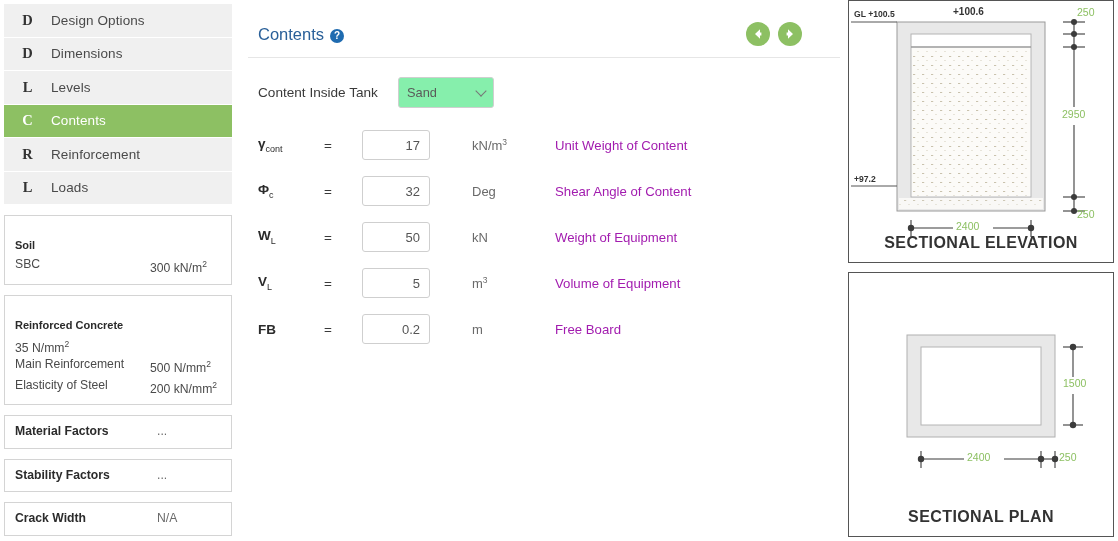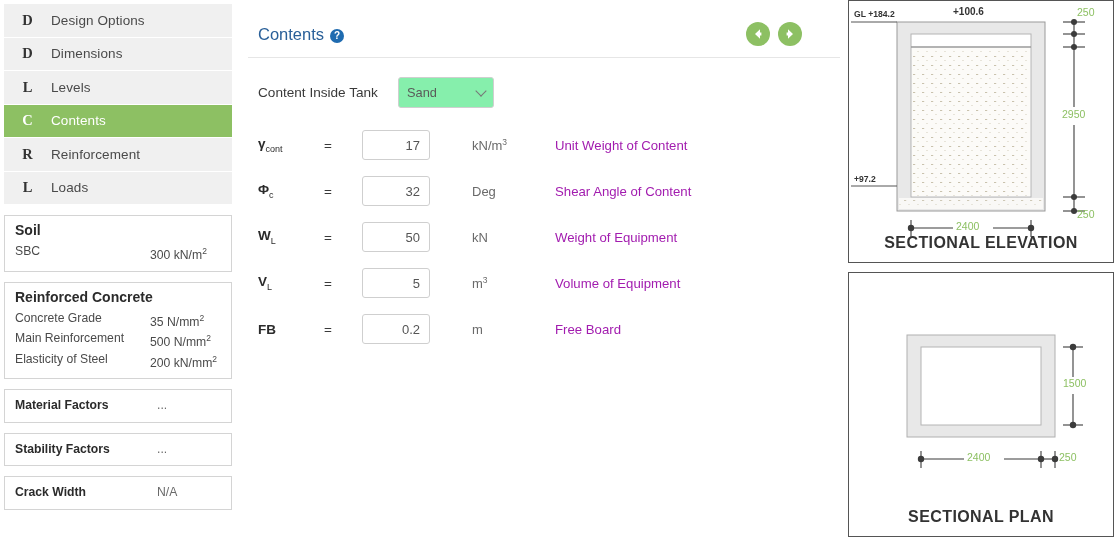--- a/index.html
+++ b/index.html
@@ -51,24 +51,25 @@
 
   
   .panel {
     width: 228px;
     border: 1px solid #d4d4d4;
     background: #ffffff;
     margin-top: 10px;
     padding: 6px 10px 7px 10px;
   }
   .panel-title {
-    font-size: 14px;
+    font-size: 11px;
     font-weight: bold;
     color: #2b2b2b;
     margin-bottom: 5px;
+    margin-top: 17px;
   }
   .panel-row {
     display: flex;
     font-size: 12.2px;
     color: #4a4a4a;
     line-height: 16.5px;
   }
   .panel-row .k { width: 135px; }
   .panel-row .v { color: #4a4a4a; }
   .panel-row .v sup { font-size: 8.5px; }
@@ -281,21 +282,20 @@
             <span class="k">SBC</span>
             <span class="v"><span>300 kN/m</span><sup>2</sup></span>
           </div>
         </div>
     </div>
 
     <div class="panel">
       <div class="panel-title">Reinforced Concrete</div>
       <div id="rc-rows">
           <div class="panel-row">
-            <span class="k">Concrete Grade</span>
             <span class="v"><span>35 N/mm</span><sup>2</sup></span>
           </div>
           <div class="panel-row">
             <span class="k">Main Reinforcement</span>
             <span class="v"><span>500 N/mm</span><sup>2</sup></span>
           </div>
           <div class="panel-row">
             <span class="k">Elasticity of Steel</span>
             <span class="v"><span>200 kN/mm</span><sup>2</sup></span>
           </div>
@@ -439,21 +439,21 @@
           <line x1="62" y1="219" x2="62" y2="236"></line>
           <line x1="182" y1="219" x2="182" y2="236"></line>
         </g>
         <g fill="#3b3b3b">
           <circle cx="62" cy="227" r="3.2"></circle>
           <circle cx="182" cy="227" r="3.2"></circle>
         </g>
         <rect x="104" y="219" width="40" height="16" fill="#ffffff"></rect>
       </svg>
 
-      <div class="lvl-label" style="left:5px; top:8px;">GL +184.2</div>
+      <div class="lvl-label" style="left:5px; top:8px;">GL +100.5</div>
       <div class="lvl-label" style="left:5px; top:173px;">+97.2</div>
       <div class="dim-label" style="left:104px; top:5px; color:#333333; font-weight:bold; font-size:10px;">+100.6</div>
       <div class="dim-label" style="left:228px; top:5px;">250</div>
       <div class="dim-label" style="left:213px; top:107px;">2950</div>
       <div class="dim-label" style="left:228px; top:207px;">250</div>
       <div class="dim-label" style="left:107px; top:219px;">2400</div>
       <div class="draw-title" id="elev-title">SECTIONAL ELEVATION</div>
     </div>
 
     <div class="draw-box" id="plan-box">

